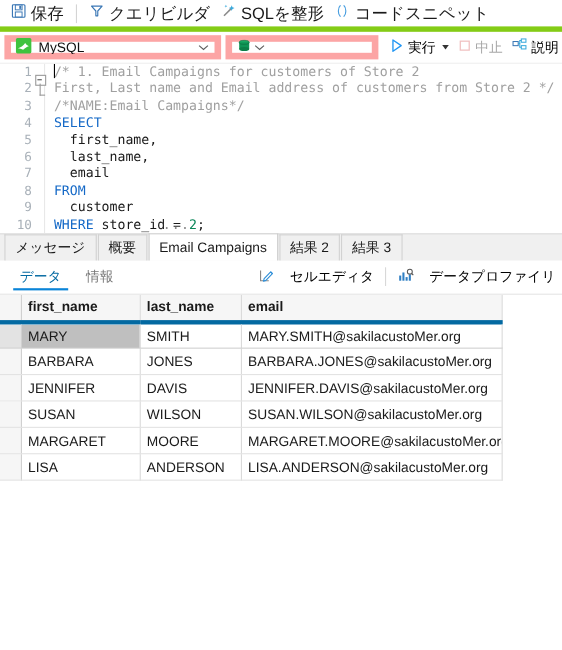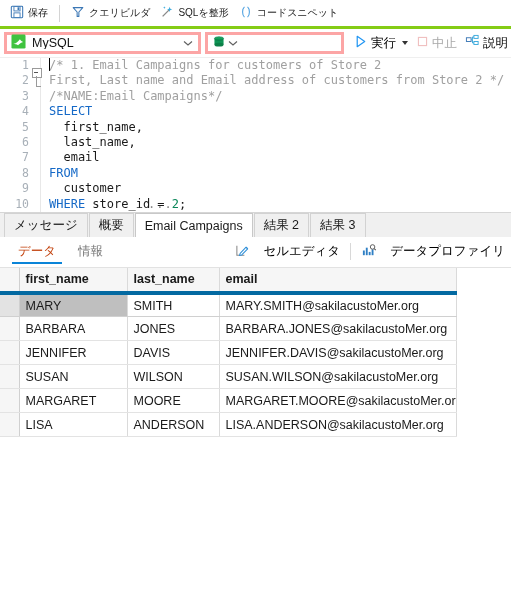--- a/index.html
+++ b/index.html
@@ -13,23 +13,23 @@
   #app { width: 511px; height: 591px; position: relative; background:#fff; display:flex; flex-direction:column; }
 
   
   .toolbar {
     height: 29px;
     background: #ffffff;
     display: flex;
     align-items: center;
     padding-left: 5px;
     flex: 0 0 29px;
-    font-size: 10px;
+    font-size: 15px;
     color: #1a1a1a;
-    border-bottom: 3px solid #84cc16;
+    border-bottom: 5px solid #84cc16;
   }
   .tb-btn {
     display: flex; align-items: center; gap: 4px;
     height: 23px; padding: 0 5px;
     white-space: nowrap;
     cursor: default;
   }
   .tb-sep {
     width: 1px; height: 17px; background: #d4d4d4; margin: 0 6px;
     flex: 0 0 1px;
@@ -39,21 +39,21 @@
   
   .connbar {
     height: 28px; flex: 0 0 28px;
     background: #ffffff;
     display: flex; align-items: center;
     padding-left: 4px;
     font-size: 12.5px;
   }
   .combo {
     height: 22px;
-    border: 3px solid #fca5a5;
+    border: 6px solid #fca5a5;
     background: #fff;
     display: flex; align-items: center;
     padding: 0 3px 0 4px;
     position: relative;
     cursor: default;
   }
   .combo .cb-text { flex: 1; padding-left: 6px; color:#111; line-height:1; white-space:nowrap; overflow:hidden; }
   .combo .cb-chev { width: 14px; text-align:center; color:#555; }
   #combo-server { width: 198px; }
   #combo-db { width: 140px; margin-left: 4px; }
@@ -136,21 +136,21 @@
   .ellipsis-row {
     position:absolute; left:148px; bottom:1px;
     color:#8a8a8a; font-family:"DejaVu Sans Mono", monospace; font-size:12px;
     letter-spacing:1px;
   }
 
   
   .restabs {
     flex: 0 0 25px; height: 25px;
     background: #f0f0f0;
-    display: flex; align-items: flex-start;
+    display: flex; align-items: center;
     padding-left: 4px;
     border-top: 1px solid #d6d6d6;
   }
   .rtab {
     height: 24px;
     padding: 0 9px;
     display:flex; align-items:center;
     font-size: 12.5px;
     color: #1a1a1a;
     background: #f0f0f0;
@@ -170,21 +170,21 @@
     padding-left: 10px;
     font-size: 12.5px;
     border-bottom: 1px solid #e2e2e2;
   }
   .dtab {
     height: 29px; display:flex; align-items:center;
     padding: 0 8px; margin-right: 6px;
     cursor: default; position: relative;
     color: #1a1a1a;
   }
-  .dtab.active { color:#c2410c; }
+  .dtab.active { color:#0369a1; }
   .dtab.active::after {
     content:""; position:absolute; left:2px; right:2px; bottom:2px; height:2px;
     background: #0a84d8;
   }
   .dtab.inactive { color:#777; }
   .dspacer { flex: 1; }
   .dbtn {
     display:flex; align-items:center; gap:13px; height:22px; padding:0 6px;
     white-space:nowrap; cursor:default;
   }

